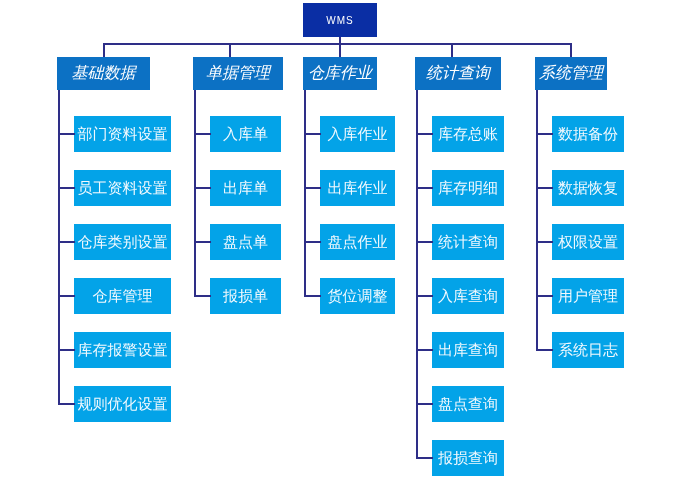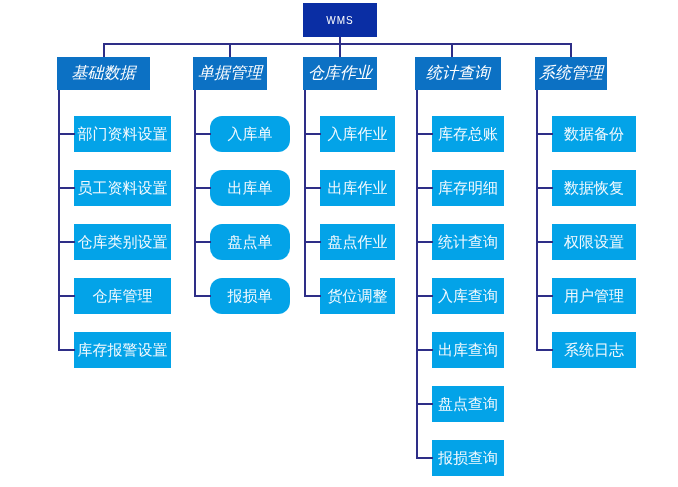--- a/index.html
+++ b/index.html
@@ -23,24 +23,24 @@
   
   .root{
     position:absolute;left:303px;top:3px;width:74px;height:34px;
     background:var(--root-fill);color:var(--root-text);
     display:flex;align-items:center;justify-content:center;
     font-size:10px;letter-spacing:1px;
   }
   
   .col{position:absolute;top:57px;}
   .col-0{left:57px;}  .col-0 .header{width:93px;} .col-0 .node{width:97px;}
-  .col-1{left:193px;} .col-1 .header{width:74px;} .col-1 .node{width:80px;border-radius:12px;}
+  .col-1{left:193px;} .col-1 .header{width:90px;} .col-1 .node{width:71px;}
   .col-2{left:303px;} .col-2 .header{width:74px;} .col-2 .node{width:75px;}
   .col-3{left:415px;} .col-3 .header{width:86px;} .col-3 .node{width:72px;}
-  .col-4{left:535px;} .col-4 .header{width:72px;text-align:right;} .col-4 .node{width:84px;}
+  .col-4{left:535px;} .col-4 .header{width:72px;text-align:right;} .col-4 .node{width:72px;}
   .header{
     height:33px;background:var(--branch-fill);color:var(--root-text);
     display:flex;align-items:center;justify-content:center;
     font-size:16px;
     font-style:italic;
   }
   .children{margin-left:1px;}
   .row{
     position:relative;height:54px;padding-left:16px;
     display:flex;align-items:flex-end;
@@ -86,20 +86,23 @@
           <div class="node">员工资料设置</div>
         </div>
         <div class="row">
           <div class="node">仓库类别设置</div>
         </div>
         <div class="row">
           <div class="node">仓库管理</div>
         </div>
         <div class="row">
           <div class="node">库存报警设置</div>
+        </div>
+        <div class="row">
+          <div class="node">规则优化设置</div>
         </div>
       </div>
   </div>
 
   <div class="col col-1">
     <div class="header">单据管理</div>
     <div class="children">
         <div class="row">
           <div class="node">入库单</div>
         </div>

